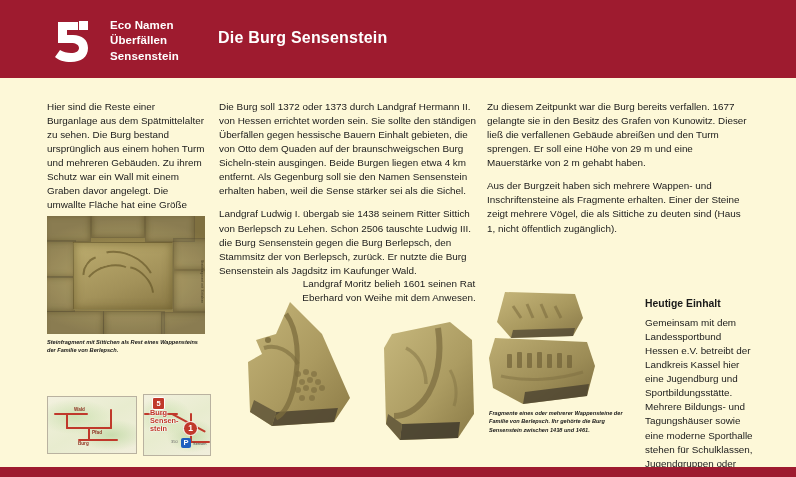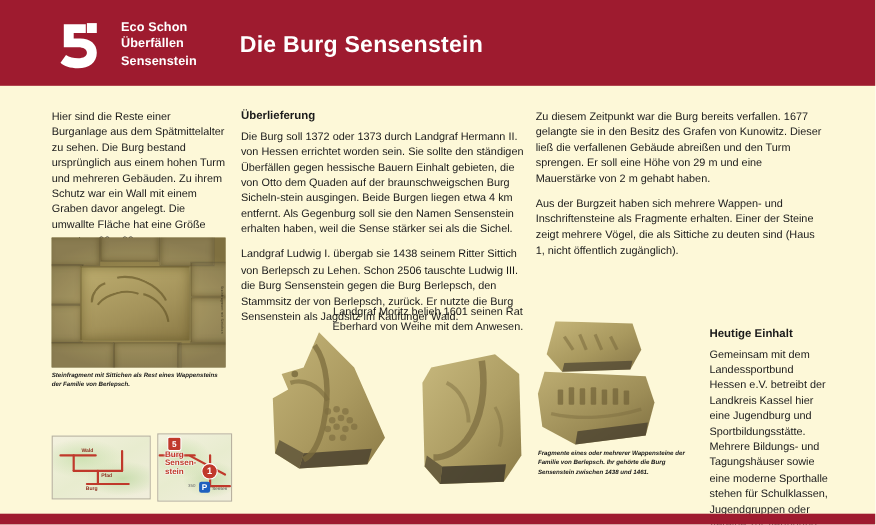--- a/index.html
+++ b/index.html
@@ -46,21 +46,21 @@
     line-height: 1.33;
     letter-spacing: 0.1px;
     padding-top: 2px;
   }
   .logo-text div { white-space: nowrap; }
   .board-title {
     position: absolute;
     left: 218px;
     top: 29px;
     color: #ffffff;
-    font-size: 21px;
+    font-size: 16px;
     font-weight: bold;
     letter-spacing: 0.2px;
     white-space: nowrap;
   }
 
   
   .col {
     position: absolute;
     top: 100px;
   }
@@ -253,21 +253,21 @@
 
   <div class="header">
     <div class="header-inner">
       <div class="logo-mark">
         <svg width="50" height="48" viewBox="0 0 50 48" aria-hidden="true">
           <path d="M10 6 h20 v8 h-11 v5 h6 c9 0 15 5 15 13 c0 9 -7 14 -17 14 c-7 0 -13 -2 -16 -5 l5 -7 c3 2 7 3 11 3 c5 0 8 -2 8 -5 c0 -3 -3 -5 -8 -5 h-13 z" fill="#ffffff"></path>
           <rect x="31" y="5" width="9" height="9" fill="#ffffff"></rect>
         </svg>
       </div>
       <div class="logo-text">
-        <div>Eco Schon</div>
+        <div>Eco Namen</div>
         <div>Überfällen</div>
         <div>Sensenstein</div>
       </div>
     </div>
     <div class="board-title">Die Burg Sensenstein</div>
   </div>
 
   <div class="col col-left">
     <p>Hier sind die Reste einer Burganlage aus dem Spätmittelalter zu sehen. Die Burg bestand ursprünglich aus einem hohen Turm und mehreren Gebäuden. Zu ihrem Schutz war ein Wall mit einem Graben davor angelegt. Die umwallte Fläche hat eine Größe von etwa 60 x 60 m.</p>
   </div>
@@ -315,21 +315,20 @@
     <div class="map-road" style="left:38px; top:46px; width:28px;"></div>
     <div class="badge-sq" style="left:8px; top:2px;">5</div>
     <div class="big-label">Burg<br>Sensen-<br>stein</div>
     <div class="badge-num" style="left:39px; top:26px;">1</div>
     <div class="badge-p" style="left:37px; top:43px;">P</div>
     <div class="map-spot" style="left:27px; top:44px; color:#6b6b6b;">350</div>
     <div class="map-spot" style="left:49px; top:46px;">Sensen</div>
   </div>
 
   <div class="col col-mid">
-    <h3 class="sec-head">Überlieferung</h3>
     <p>Die Burg soll 1372 oder 1373 durch Landgraf Hermann II. von Hessen errichtet worden sein. Sie sollte den ständigen Überfällen gegen hessische Bauern Einhalt gebieten, die von Otto dem Quaden auf der braunschweigschen Burg Sicheln-stein ausgingen. Beide Burgen liegen etwa 4 km entfernt. Als Gegenburg soll sie den Namen Sensenstein erhalten haben, weil die Sense stärker sei als die Sichel.</p>
     <p>Landgraf Ludwig I. übergab sie 1438 seinem Ritter Sittich von Berlepsch zu Lehen. Schon 2506 tauschte Ludwig III. die Burg Sensenstein gegen die Burg Berlepsch, den Stammsitz der von Berlepsch, zurück. Er nutzte die Burg Sensenstein als Jagdsitz im Kaufunger Wald.</p>
   </div>
 
   <div class="mid-blurb">Landgraf Moritz belieh 1601 seinen Rat Eberhard von Weihe mit dem Anwesen.</div>
 
   <div class="stone" style="left:246px; top:300px;">
     <svg width="108" height="128" viewBox="0 0 108 128" aria-hidden="true">
       <defs>
         <linearGradient id="sg1" x1="0" y1="0" x2="1" y2="1">

